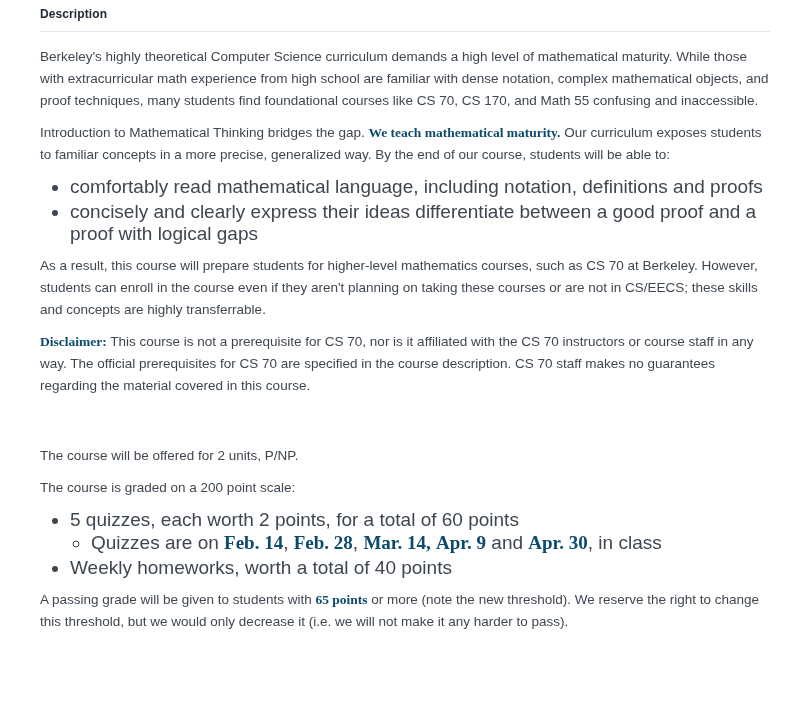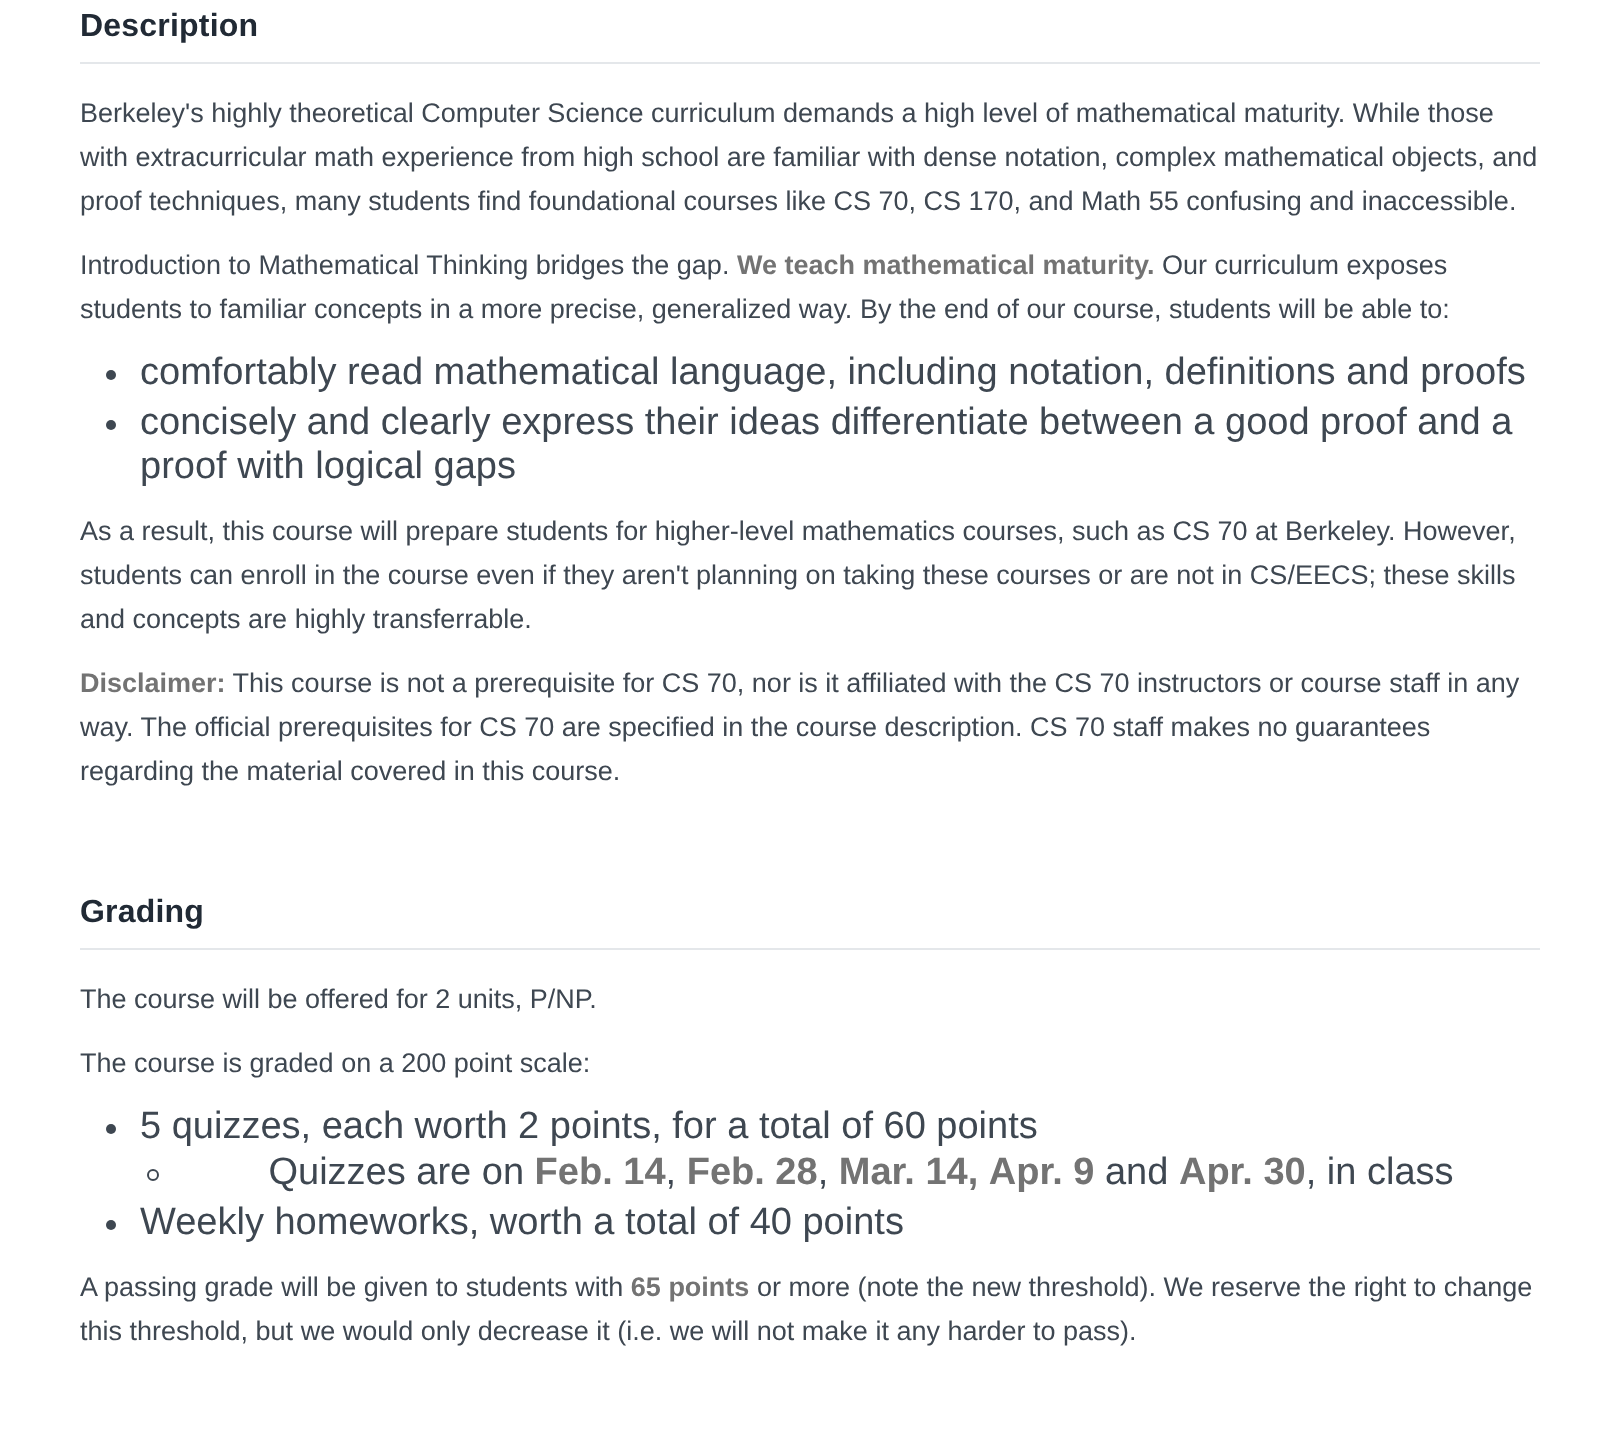--- a/index.html
+++ b/index.html
@@ -21,71 +21,71 @@
     color: var(--body);
   }
   .doc {
     padding: 2px 30px 20px 40px;
     width: 800px;
   }
   section { display: block; }
   h2.section-title {
     margin: 0 0 14px 0;
     padding: 0 0 5px 0;
-    font-size: 16px;
+    font-size: 12px;
     line-height: 24px;
     font-weight: 700;
     color: var(--heading);
     border-bottom: 1px solid var(--divider);
     letter-spacing: 0.1px;
   }
   section.spaced { margin-top: 48px; }
   .blocks p {
     margin: 0 0 10px 0;
     font-size: 13.5px;
     line-height: 22px;
   }
   .blocks strong {
     font-weight: 700;
-    color: #737373;
+    color: #0c4a6e;
+    font-family: Liberation Serif, serif;
   }
   .blocks ul {
     margin: 0 0 10px 0;
     padding-left: 30px;
     font-size: 19px;
     line-height: 22px;
   }
   .blocks ul li { margin: 0 0 3px 0; }
   .blocks ul ul {
     list-style-type: circle;
     margin: 0;
     padding-left: 21px;
   }
-  .blocks ul ul li { margin: 1px 0 1px 0; text-align: center; }
+  .blocks ul ul li { margin: 1px 0 1px 0; }
 </style>
 </head>
 <body>
 
 <div class="doc">
   <section>
     <h2 class="section-title">Description</h2>
     <div class="blocks">
         <p><span>Berkeley's highly theoretical Computer Science curriculum demands a high level of mathematical maturity. While those with extracurricular math experience from high school are familiar with dense notation, complex mathematical objects, and proof techniques, many students find foundational courses like CS 70, CS 170, and Math 55 confusing and inaccessible.</span></p>
         <p><span>Introduction to Mathematical Thinking bridges the gap. </span><strong>We teach mathematical maturity.</strong><span> Our curriculum exposes students to familiar concepts in a more precise, generalized way. By the end of our course, students will be able to:</span></p>
         <ul>
           <li><span>comfortably read mathematical language, including notation, definitions and proofs</span></li>
           <li><span>concisely and clearly express their ideas differentiate between a good proof and a proof with logical gaps</span></li>
         </ul>
         <p><span>As a result, this course will prepare students for higher-level mathematics courses, such as CS 70 at Berkeley. However, students can enroll in the course even if they aren't planning on taking these courses or are not in CS/EECS; these skills and concepts are highly transferrable.</span></p>
         <p><strong>Disclaimer:</strong><span> This course is not a prerequisite for CS 70, nor is it affiliated with the CS 70 instructors or course staff in any way. The official prerequisites for CS 70 are specified in the course description. CS 70 staff makes no guarantees regarding the material covered in this course.</span></p>
       </div>
   </section>
 
   <section class="spaced">
-    <h2 class="section-title">Grading</h2>
     <div class="blocks">
         <p><span>The course will be offered for 2 units, P/NP.</span></p>
         <p><span>The course is graded on a 200 point scale:</span></p>
         <ul>
           <li><span>5 quizzes, each worth 2 points, for a total of 60 points</span><ul>
               <li><span>Quizzes are on </span><strong>Feb. 14</strong><span>, </span><strong>Feb. 28</strong><span>, </span><strong>Mar. 14,</strong><span> </span><strong>Apr. 9</strong><span> and </span><strong>Apr. 30</strong><span>, in class</span></li>
             </ul></li>
           <li><span>Weekly homeworks, worth a total of 40 points</span></li>
         </ul>
         <p><span>A passing grade will be given to students with </span><strong>65 points</strong><span> or more (note the new threshold). We reserve the right to change this threshold, but we would only decrease it (i.e. we will not make it any harder to pass).</span></p>

